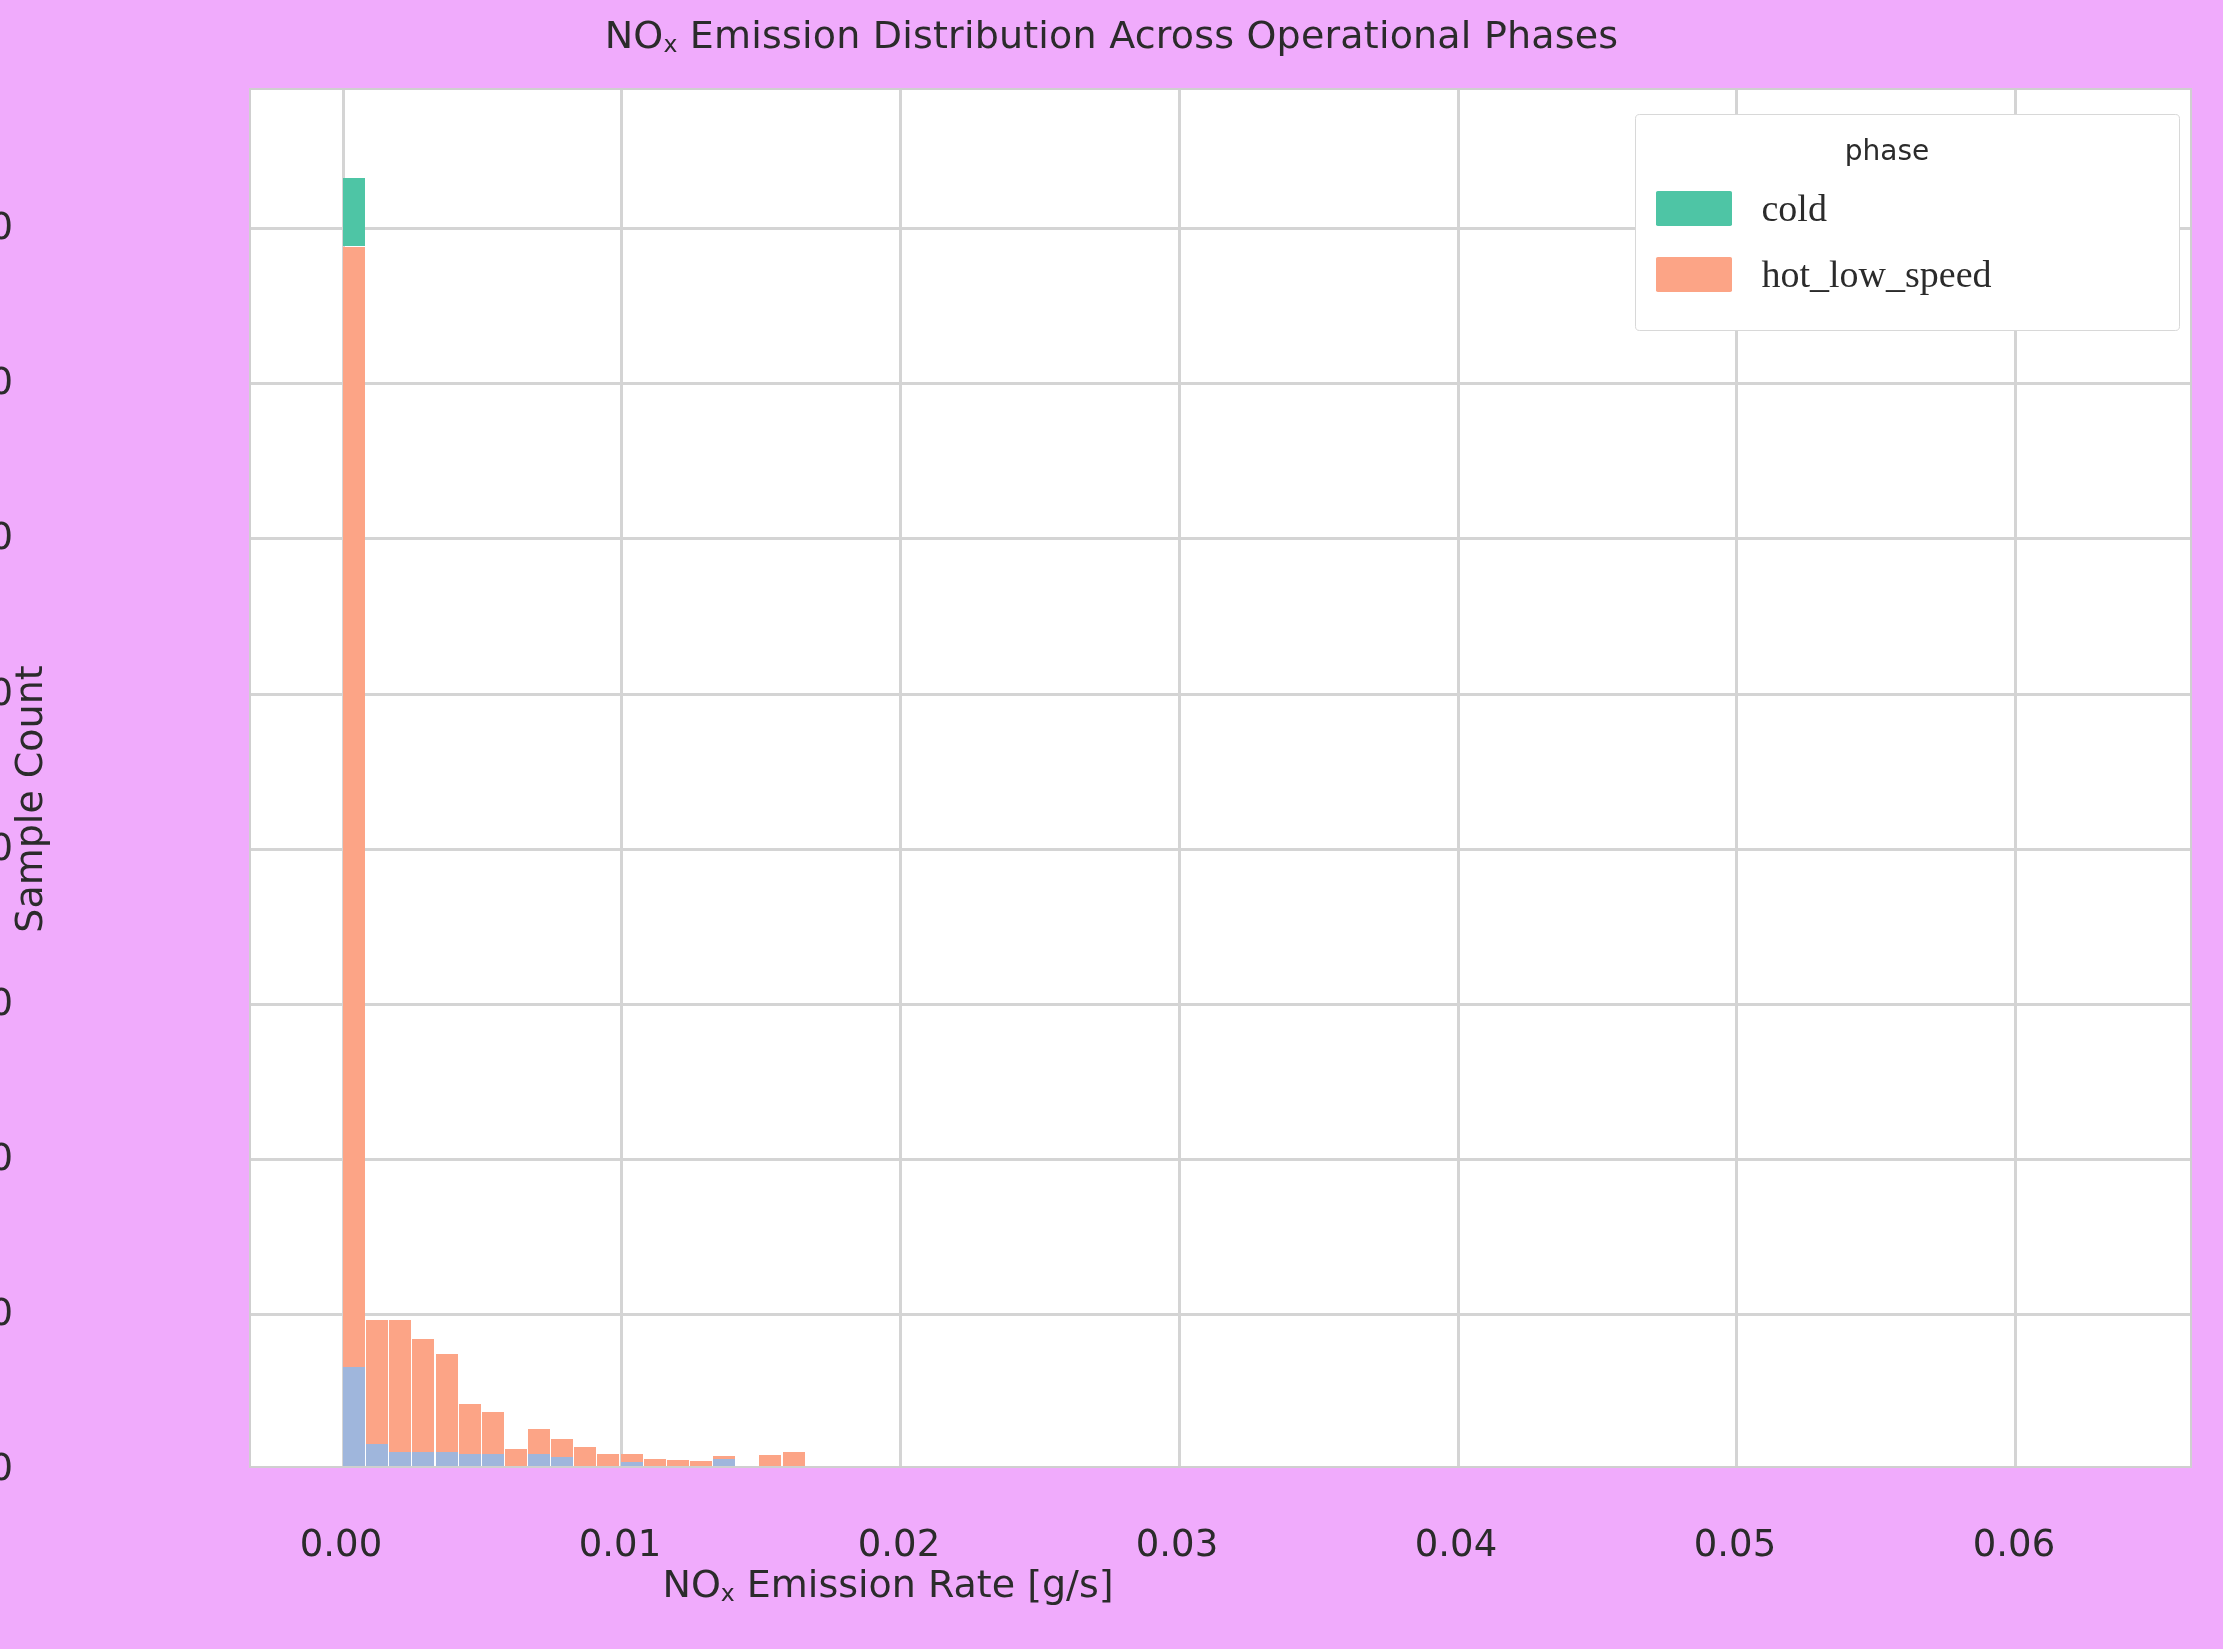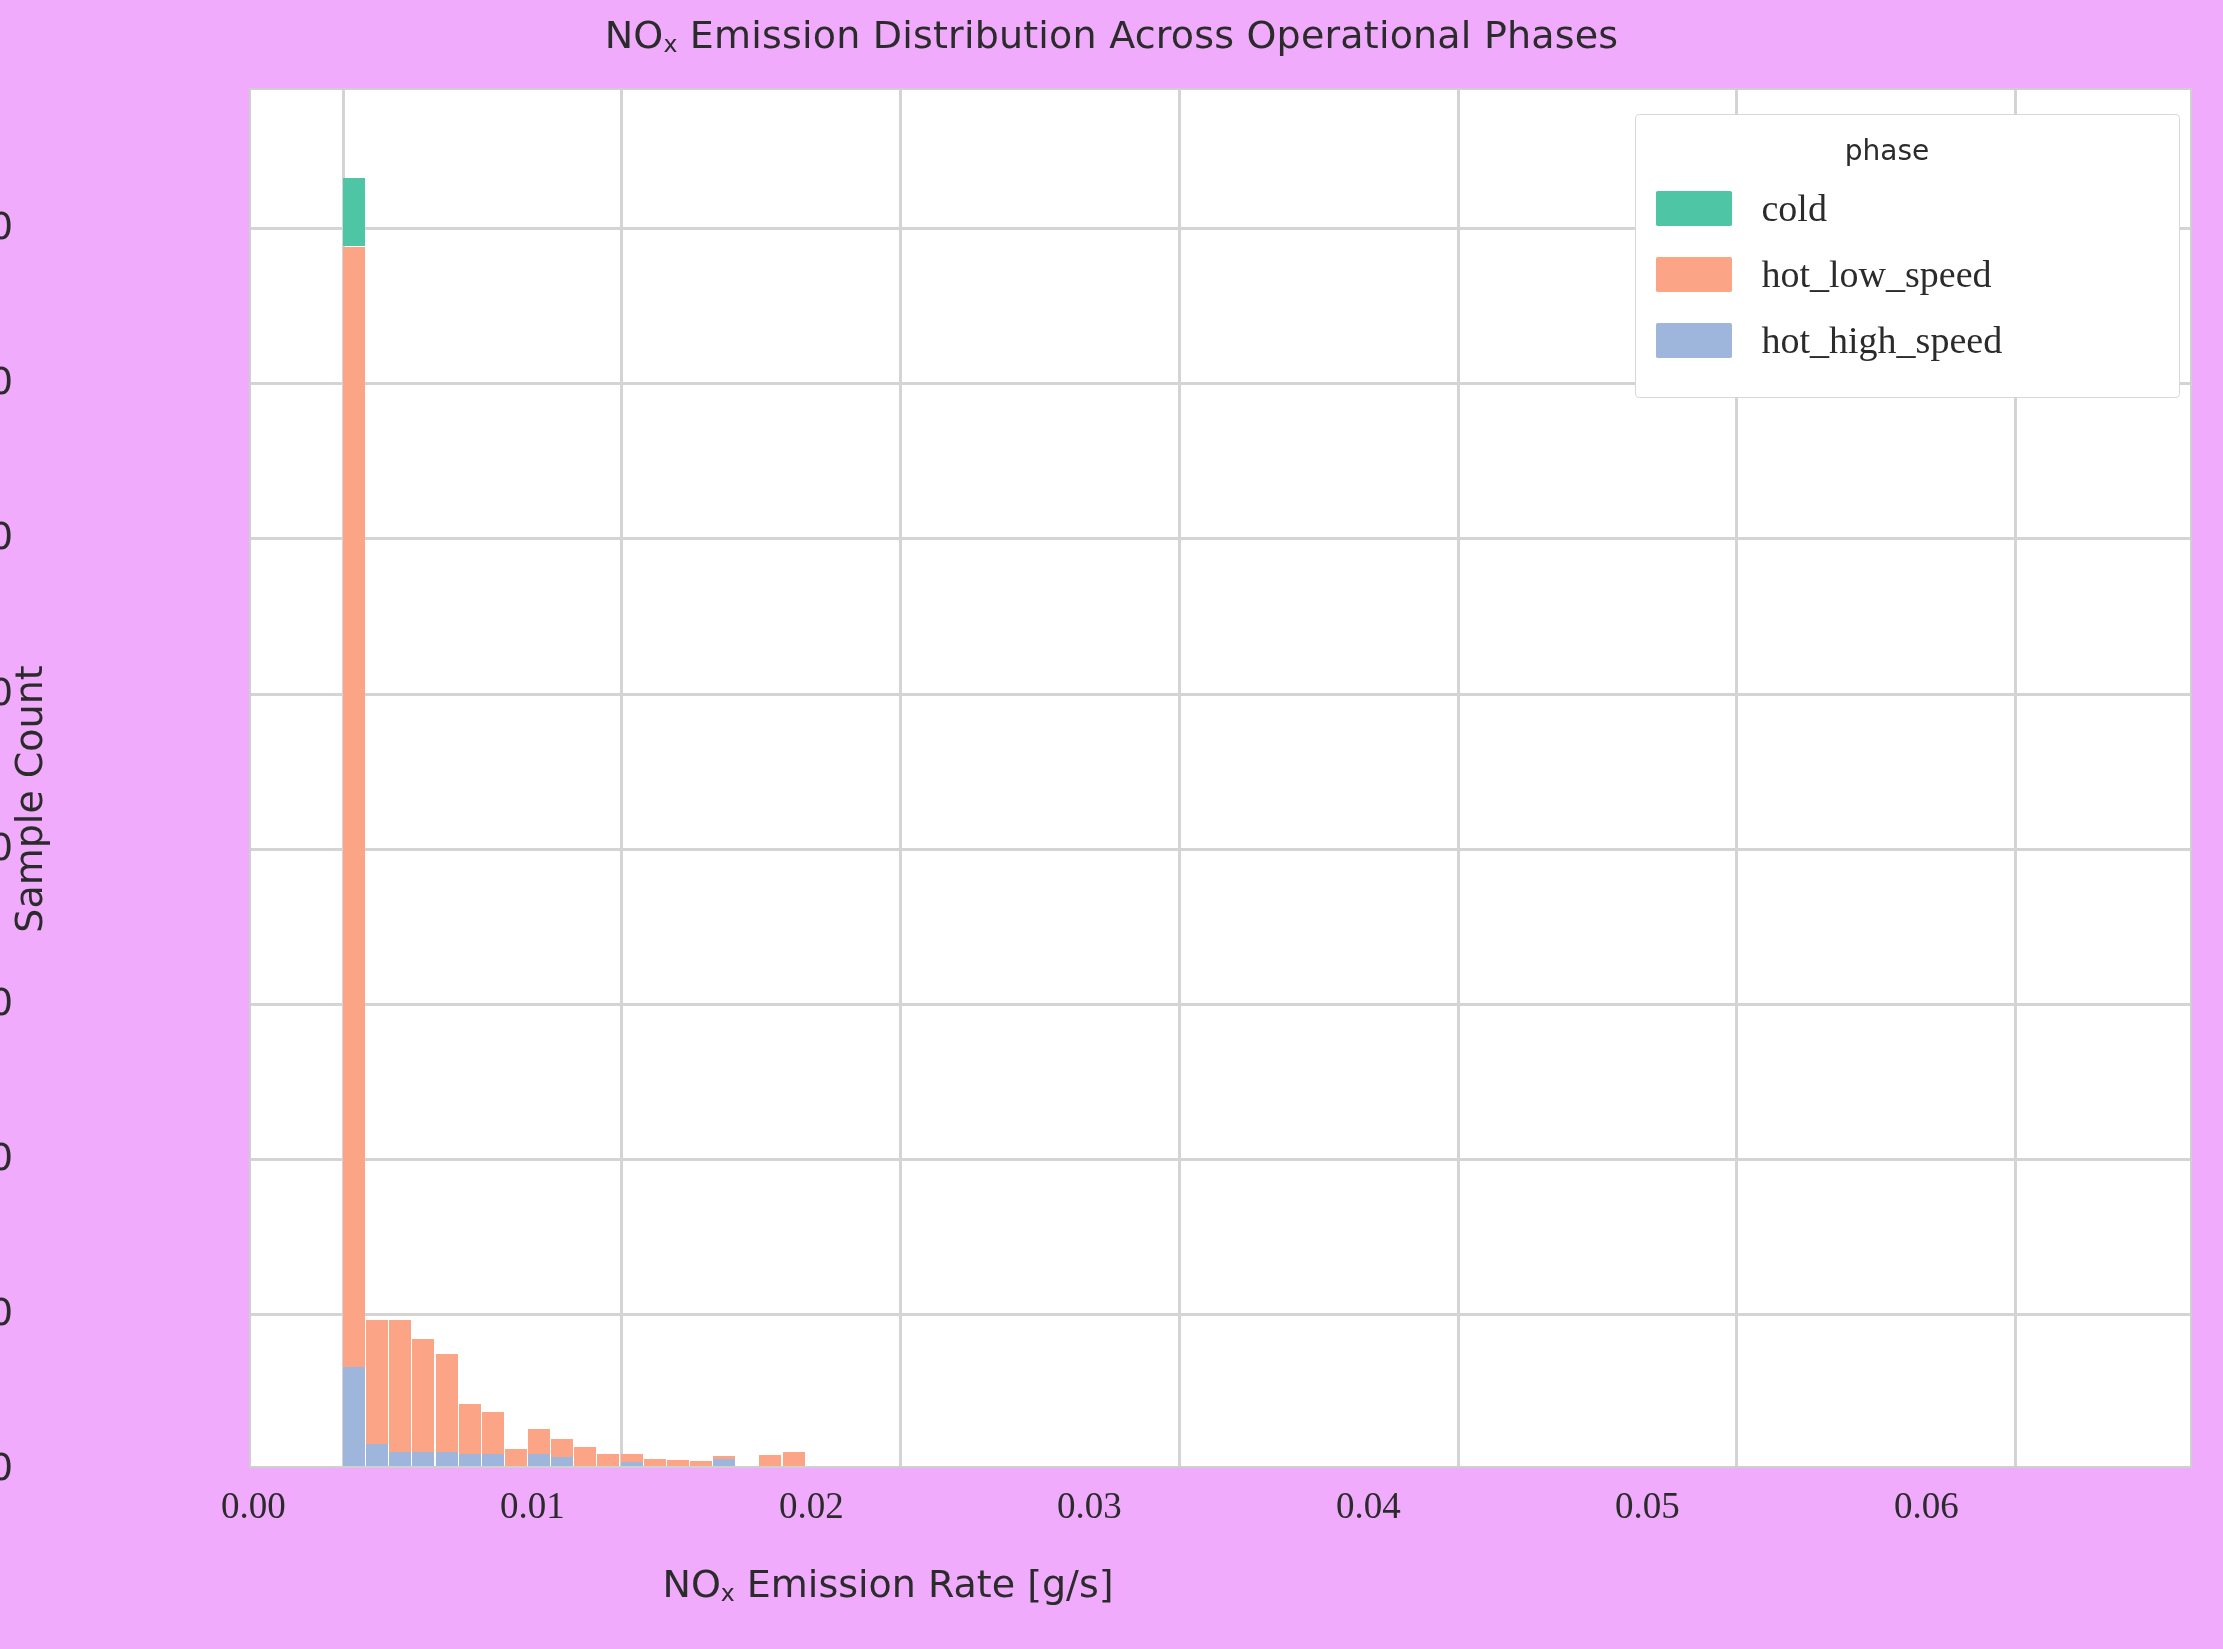--- a/index.html
+++ b/index.html
@@ -25,24 +25,23 @@
   #bars{position:absolute;inset:0;overflow:hidden;}
   .bar{position:absolute;bottom:0;}
   .seg{position:absolute;left:0;width:100%;}
 
   .ytick{
     position:absolute;right:2210px;text-align:right;width:277px;
     font-size:37px;color:#2b2b2b;transform:translateY(-50%);
     white-space:nowrap;
   }
   .xtick{
-    position:absolute;top:1484px;width:240px;
+    position:absolute;top:1522px;text-align:center;width:240px;
     font-size:37px;color:#2b2b2b;transform:translateX(-50%);
     white-space:nowrap;
-    font-family:Liberation Serif, serif;
   }
   #ylabel{
     position:absolute;left:-340px;top:777px;width:738px;text-align:center;
     font-size:38px;color:#2b2b2b;transform:rotate(-90deg);
     transform-origin:center center;white-space:nowrap;
   }
   #xlabel{
     position:absolute;left:0;top:1562px;width:1776px;text-align:center;
     font-size:38px;color:#2b2b2b;white-space:nowrap;
   }
@@ -193,21 +192,17 @@
     <div id="legend-title">phase</div>
     <div id="legend-rows">
         <div class="legend-row">
           <div class="legend-swatch" style="background: rgb(78, 197, 165);"></div>
           <div class="legend-label">cold</div>
         </div>
         <div class="legend-row">
           <div class="legend-swatch" style="background: rgb(252, 164, 134);"></div>
           <div class="legend-label">hot_low_speed</div>
         </div>
-        <div class="legend-row">
-          <div class="legend-swatch" style="background: rgb(159, 182, 220);"></div>
-          <div class="legend-label">hot_high_speed</div>
-        </div>
       </div>
   </div>
 
 </div>
 
 
 </body></html>

